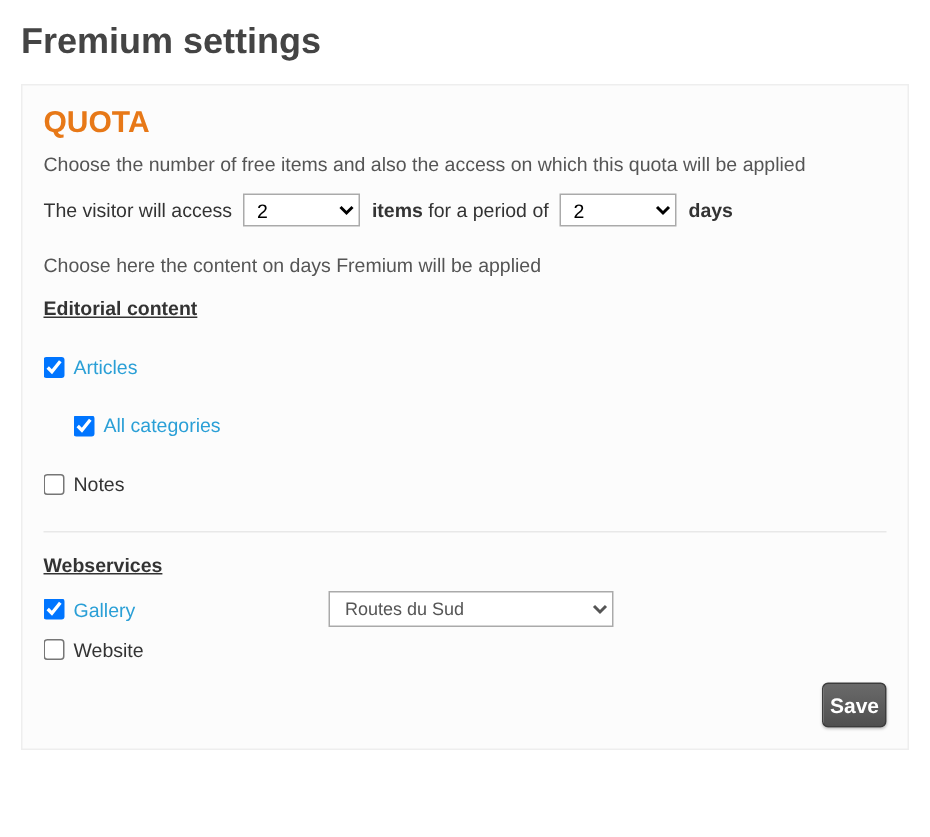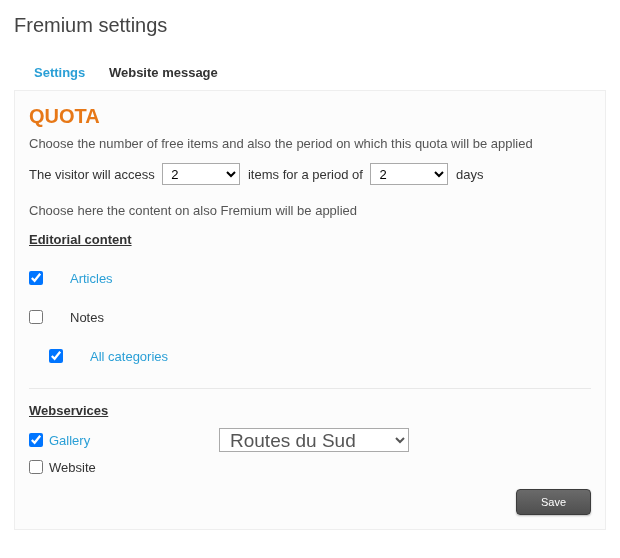--- a/index.html
+++ b/index.html
@@ -6,22 +6,22 @@
   body {
     margin: 0;
     font-family: Arial, Helvetica, sans-serif;
     font-size: 13px;
     color: #333;
     background: #fff;
     width: 620px;
   }
   .page { padding: 8px 14px 14px 14px; }
   h1 {
-    font-size: 20px;
-    font-weight: normal;
+    font-size: 24px;
+    font-weight: bold;
     color: #444;
     margin: 6px 0 14px 0;
   }
   .tabs {
     padding: 8px 10px 0 10px;
   }
   .tab {
     display: inline-block;
     padding: 6px 10px 10px 10px;
     font-size: 13px;
@@ -50,31 +50,31 @@
   .quota-row { margin-bottom: 18px; }
   .quota-row select {
     width: 78px;
     height: 22px;
     border: 1px solid #aaa;
     background: #fff;
     font-size: 13px;
     padding-left: 4px;
     margin: 0 4px;
   }
-  .bold { font-weight: normal; }
+  .bold { font-weight: bold; }
   .group-label {
     font-weight: bold;
     color: #333;
     margin: 14px 0 10px 0;
     text-decoration: underline;
   }
   .chk-row {
     display: flex;
+    align-items: center;
     margin: 24px 0;
-    gap: 21px;
   }
   .chk-row input[type=checkbox] {
     width: 14px;
     height: 14px;
     margin: 0 6px 0 0;
   }
   .link-label { color: #2a9fd6; }
   .plain-label { color: #333; }
   .indent { margin-left: 20px; }
   .divider {
@@ -95,84 +95,81 @@
   .ws-left input[type=checkbox] {
     width: 14px;
     height: 14px;
     margin: 0 6px 0 0;
   }
   .ws-select {
     width: 190px;
     height: 24px;
     border: 1px solid #aaa;
     background: #fff;
-    font-size: 19px;
+    font-size: 12px;
     padding-left: 6px;
     color: #555;
   }
   .footer {
     text-align: right;
     margin-top: 14px;
   }
   .save-btn {
     background: #5d5d5d;
     background: linear-gradient(#6a6a6a, #4f4f4f);
     color: #fff;
     border: 1px solid #3c3c3c;
     border-radius: 4px;
-    padding: 6px 24px;
-    font-size: 11px;
+    padding: 6px 4px;
+    font-size: 14px;
     cursor: pointer;
     box-shadow: 0 1px 2px rgba(0,0,0,0.25);
+    font-weight: bold;
   }
 </style>
 </head>
 <body>
 
 <div class="page">
   <h1>Fremium settings</h1>
 
-  <div class="tabs">
-    <span class="tab active">Settings</span>
-    <span class="tab">Website message</span>
-  </div>
 
   <div class="panel">
 
     <div class="section-title">QUOTA</div>
-    <div class="desc">Choose the number of free items and also the period on which this quota will be applied</div>
+    <div class="desc">Choose the number of free items and also the access on which this quota will be applied</div>
 
     <div class="quota-row">
       <span>The visitor will access</span>
       <select>
         <option selected="">2</option>
       </select>
       <span class="bold">items</span>
       <span>for a period of</span>
       <select>
         <option selected="">2</option>
       </select>
       <span class="bold">days</span>
     </div>
 
-    <div class="desc">Choose here the content on also Fremium will be applied</div>
+    <div class="desc">Choose here the content on days Fremium will be applied</div>
 
     <div class="group-label">Editorial content</div>
 
     <div class="chk-row">
       <input type="checkbox" checked="" style="">
       <span class="link-label">Articles</span>
     </div>
+    <div class="chk-row indent">
+      <input type="checkbox" checked="" style="">
+      <span class="link-label">All categories</span>
+    </div>
     <div class="chk-row" style="margin-top:10px;">
       <input type="checkbox" style="">
       <span class="plain-label">Notes</span>
-    </div>
-    <div class="chk-row indent">
-      <input type="checkbox" checked="" style="">
-      <span class="link-label">All categories</span>
     </div>
 
     <hr class="divider">
 
     <div class="group-label">Webservices</div>
 
     <div class="ws-row">
       <div class="ws-left">
         <input type="checkbox" checked="" style="">
         <span class="link-label">Gallery</span>

